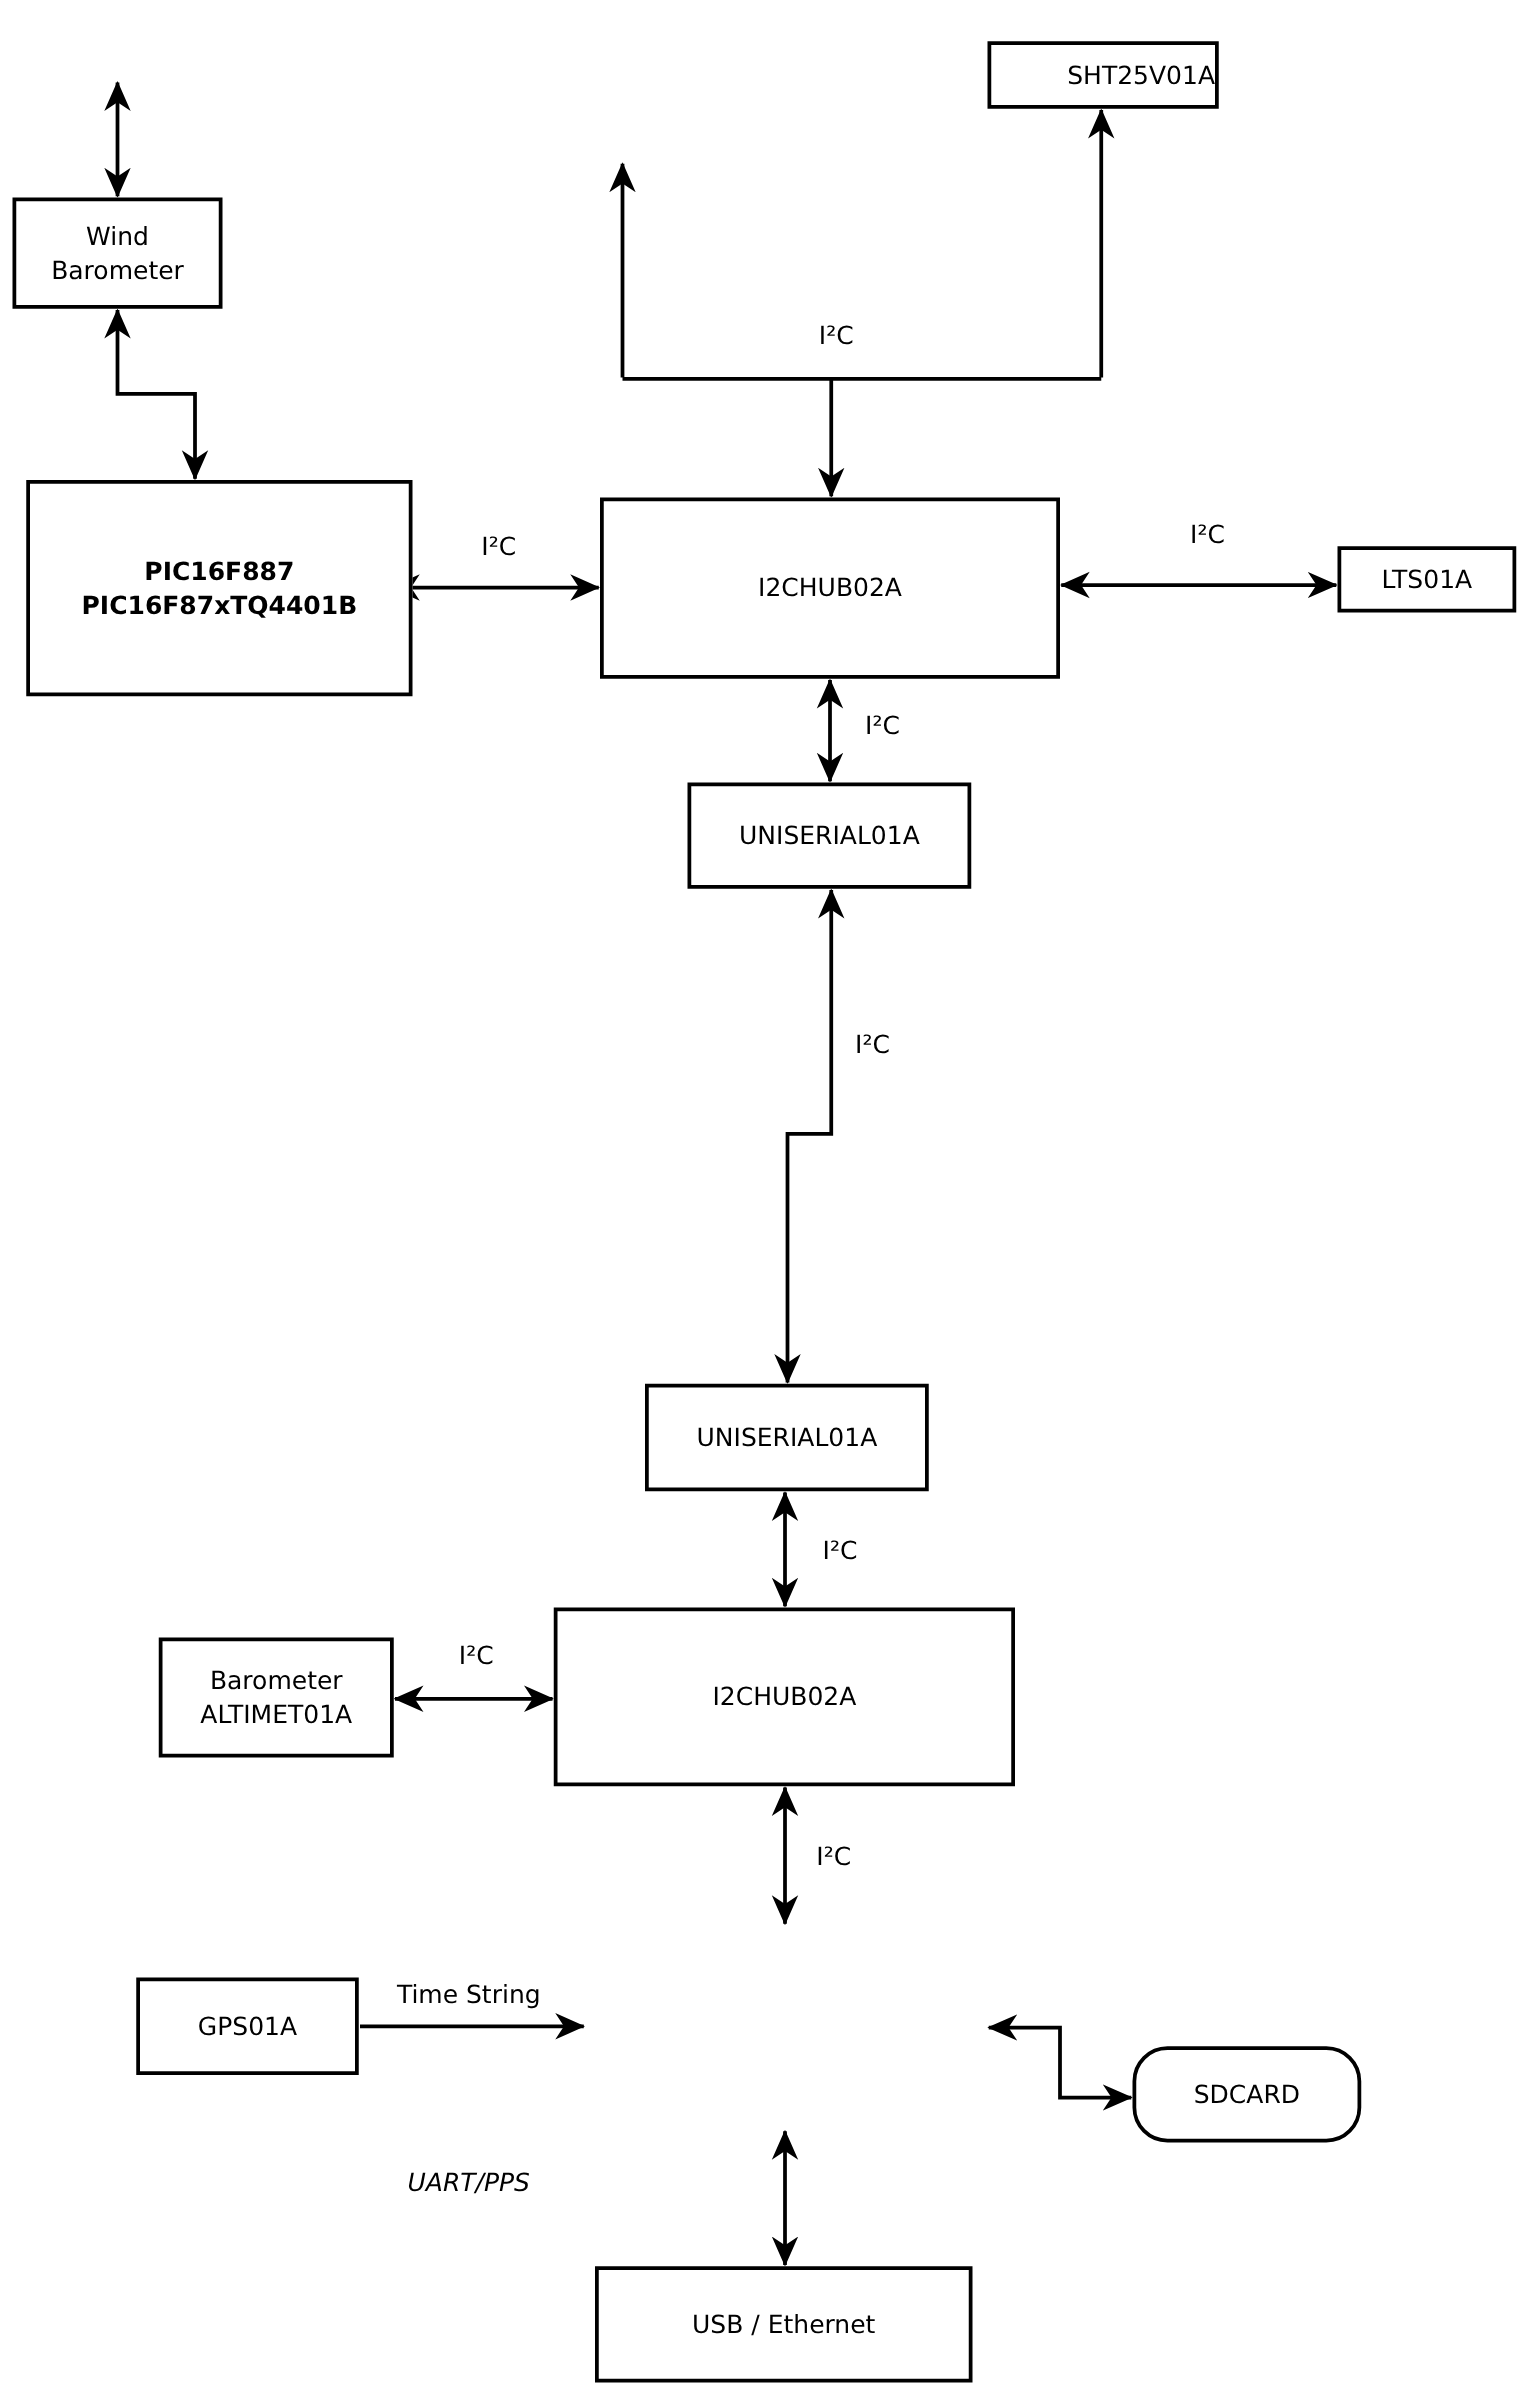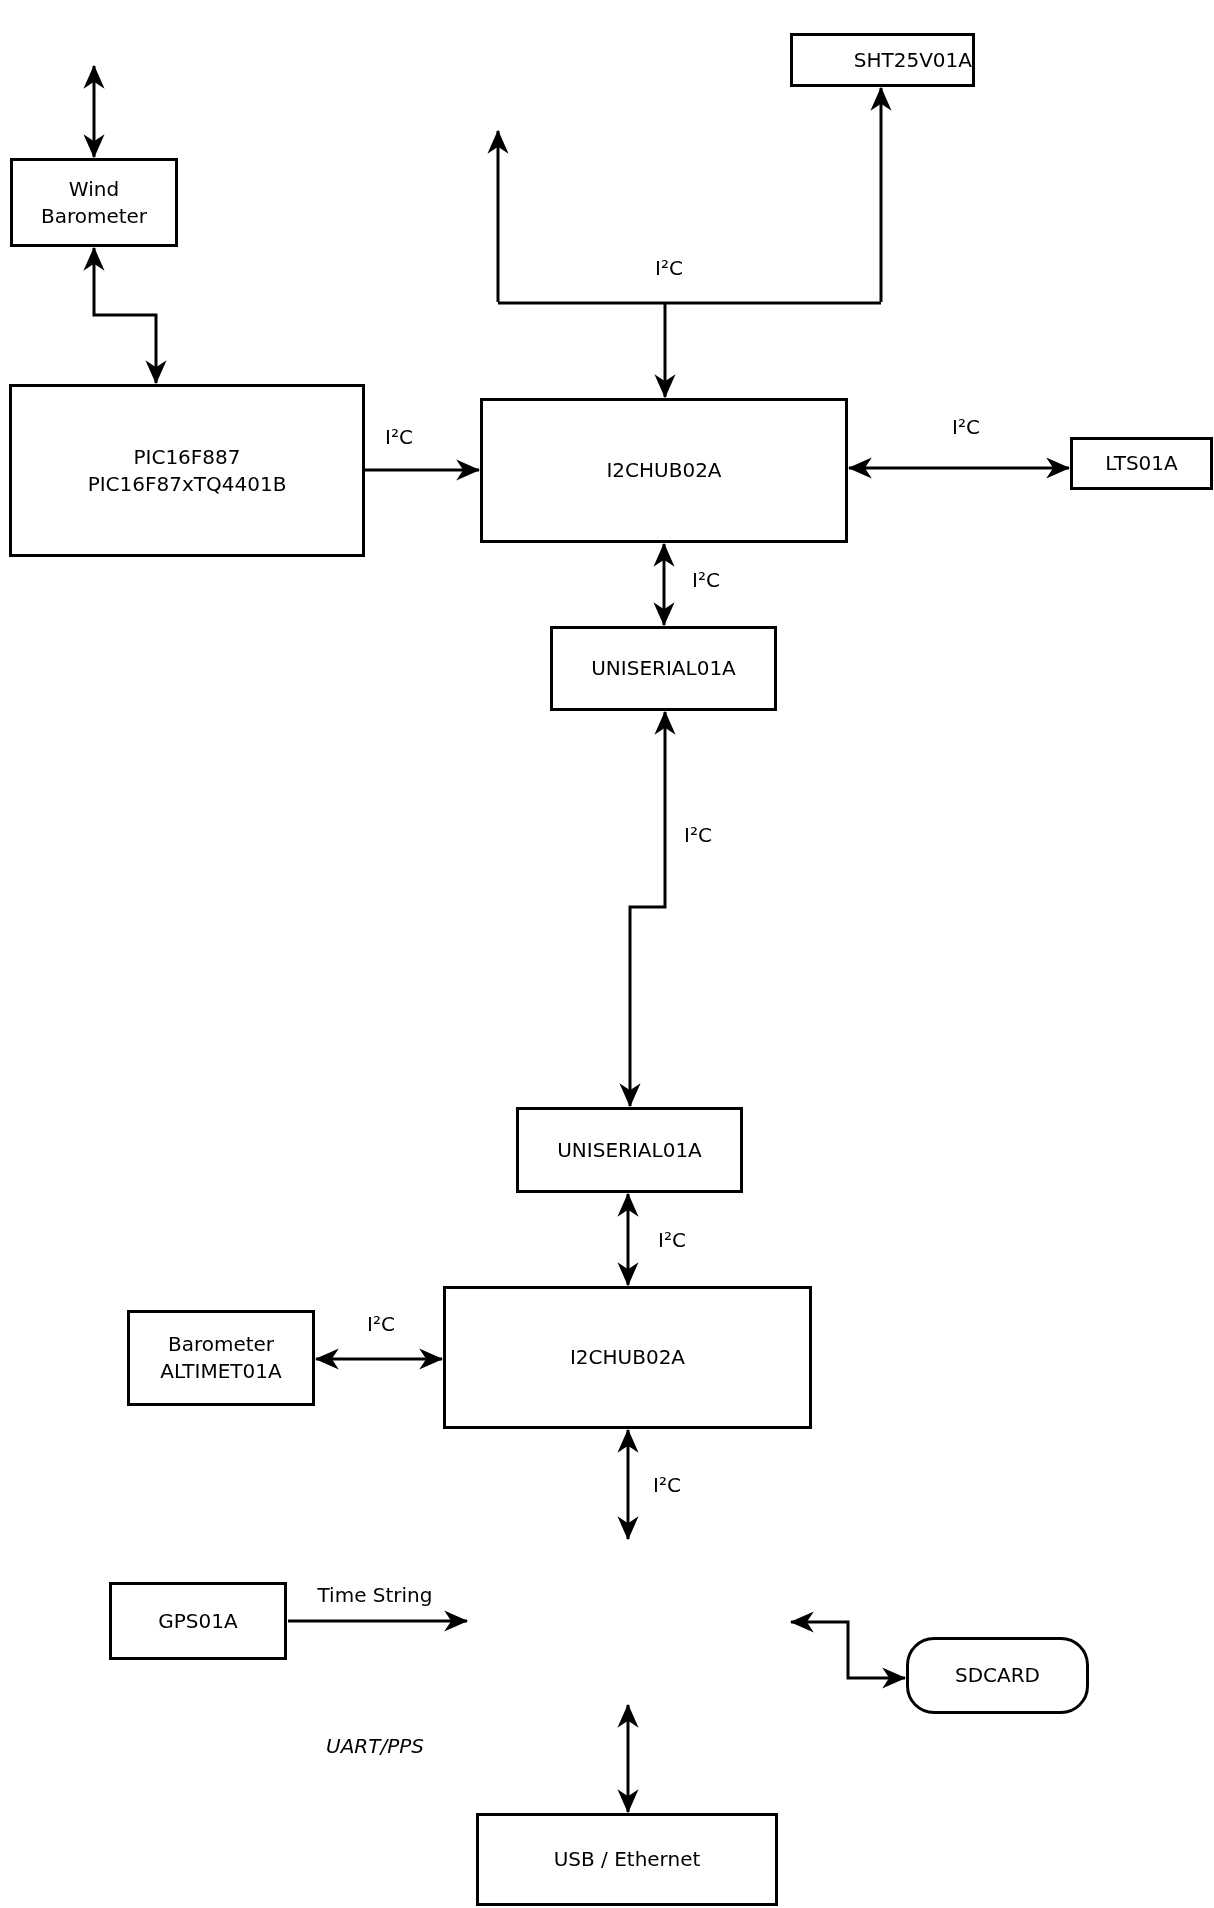--- a/index.html
+++ b/index.html
@@ -76,21 +76,21 @@
       <path d="M628,1705 L628,1812" marker-start="url(#ah)" marker-end="url(#ah)"></path>
     </g>
   </svg>
 
 
   <div class="node" style="left:10px; top:158px; width:168px; height:89px;">
     <span>Wind</span>
     <span>Barometer</span>
   </div>
 
-  <div class="node" style="left:9px; top:384px; width:356px; height:173px;">
+  <div class="node" style="left:21px; top:384px; width:309px; height:173px;font-weight:bold;">
     <span>PIC16F887</span>
     <span>PIC16F87xTQ4401B</span>
   </div>
 
 
   <div class="node" style="left:790px; top:33px; width:185px; height:54px;align-items:flex-end;">
     <span>SHT25V01A</span>
   </div>
 
   <div class="node" style="left:480px; top:398px; width:368px; height:145px;">

